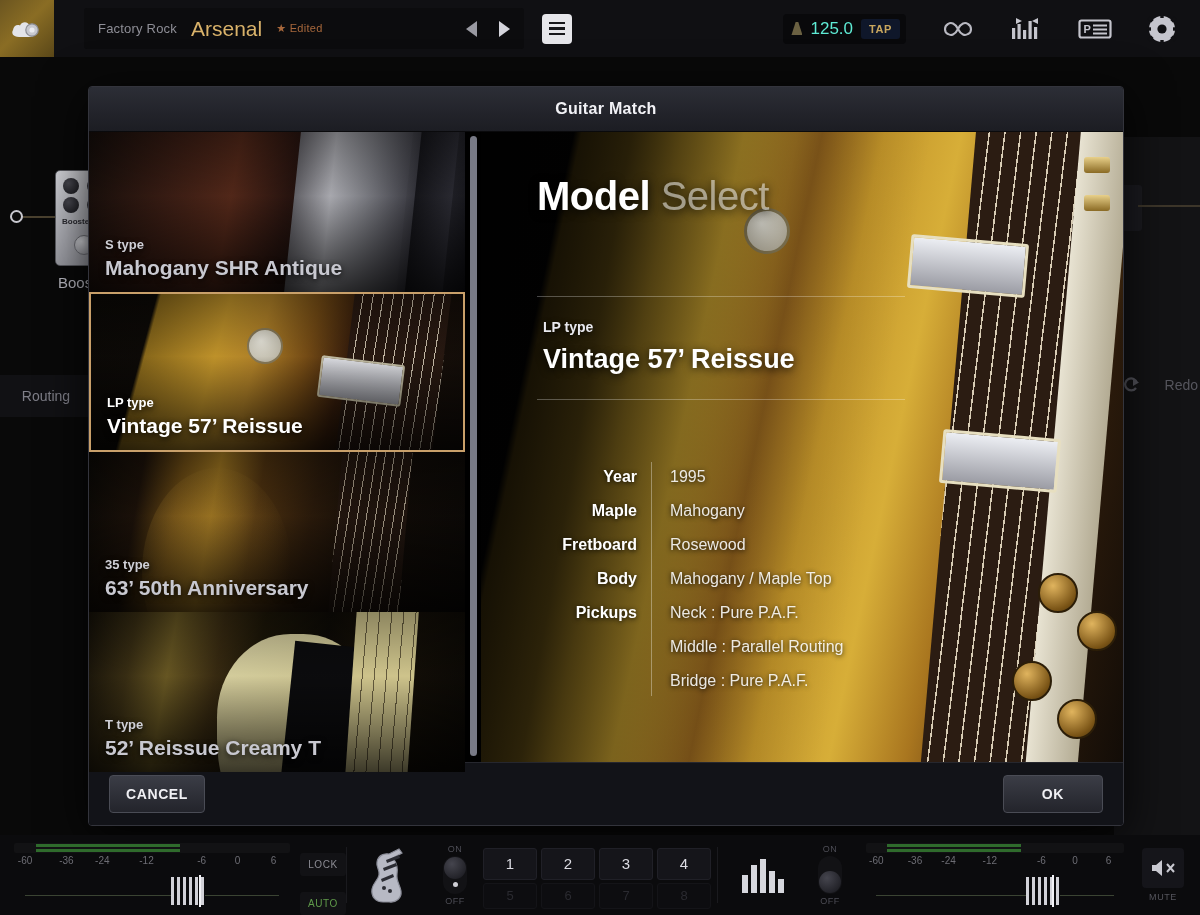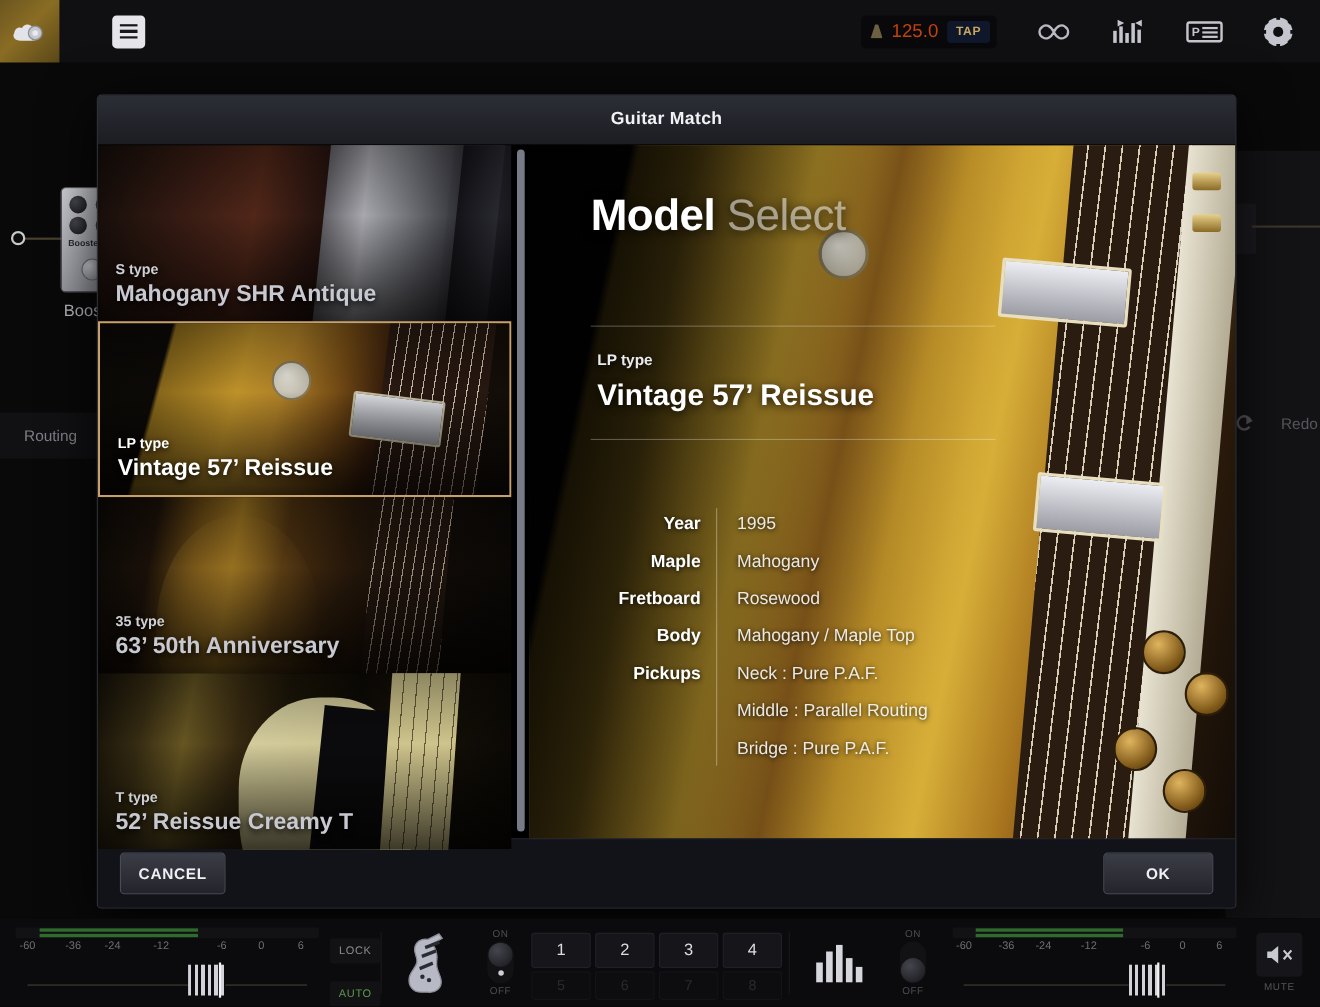--- a/index.html
+++ b/index.html
@@ -43,21 +43,21 @@
     align-items: center; justify-content: center; gap: 3px;
   }
   .menu-btn i { display: block; width: 16px; height: 2.5px; background: #17171a; }
 
   .topbar-right { margin-left: auto; display: flex; align-items: center; gap: 34px; padding-right: 22px; }
   .tempo-box {
     height: 30px; background: #09090b; border-radius: 4px;
     display: flex; align-items: center; gap: 8px; padding: 0 6px 0 8px;
   }
   .metro-ico { width: 11px; height: 13px; background: #6b6142; clip-path: polygon(38% 0, 62% 0, 100% 100%, 0 100%); }
-  .tempo-val { font-size: 17px; color: #c2410c; }
+  .tempo-val { font-size: 17px; color: #5eead4; }
   .tap-btn {
     background: #0f172a; color: #c9a75e; font-size: 11px; font-weight: bold;
     letter-spacing: .6px; padding: 4px 8px; border-radius: 3px;
   }
   .tb-ico { color: #b9b9c2; display: flex; align-items: center; }
 
   
   .bg-layer { position: absolute; inset: 57px 0 80px 0; background: #090909; overflow: hidden; }
   .pedal-wrap { position: absolute; left: 10px; top: 105px; }
   .pedal-cable { position: absolute; left: 0; top: 54px; width: 56px; height: 2px; background: #4a412f; }
@@ -249,20 +249,29 @@
   <div class="topbar">
     <div class="logo-box">
       <svg class="logo-cloud" viewBox="0 0 34 24">
         <path d="M9 20 C3 20 1 16 3 13 C3.5 9 7 7 10 8.5 C12 4 18 4 20 9 C25 8 28 12 26 16 C25 19 22 20 19 20 Z" fill="#e3e4e9"></path>
         <circle cx="22" cy="13" r="6.2" fill="#c7c8cf" stroke="#8d8e96" stroke-width="1.2"></circle>
         <circle cx="22" cy="13" r="2.6" fill="#e9eaef"></circle>
       </svg>
     </div>
     <div class="topbar-spacer"></div>
 
+    <div class="preset-bar">
+      <span class="preset-cat">Factory Rock</span>
+      <span class="preset-name">Arsenal</span>
+      <span class="preset-edited">★ Edited</span>
+      <span class="preset-nav">
+        <span class="tri tri-l"></span>
+        <span class="tri tri-r"></span>
+      </span>
+    </div>
 
     <div class="menu-btn">
       <i></i>
         <i></i>
         <i></i>
     </div>
 
     <div class="topbar-right">
       <div class="tempo-box">
         <span class="metro-ico"></span>

